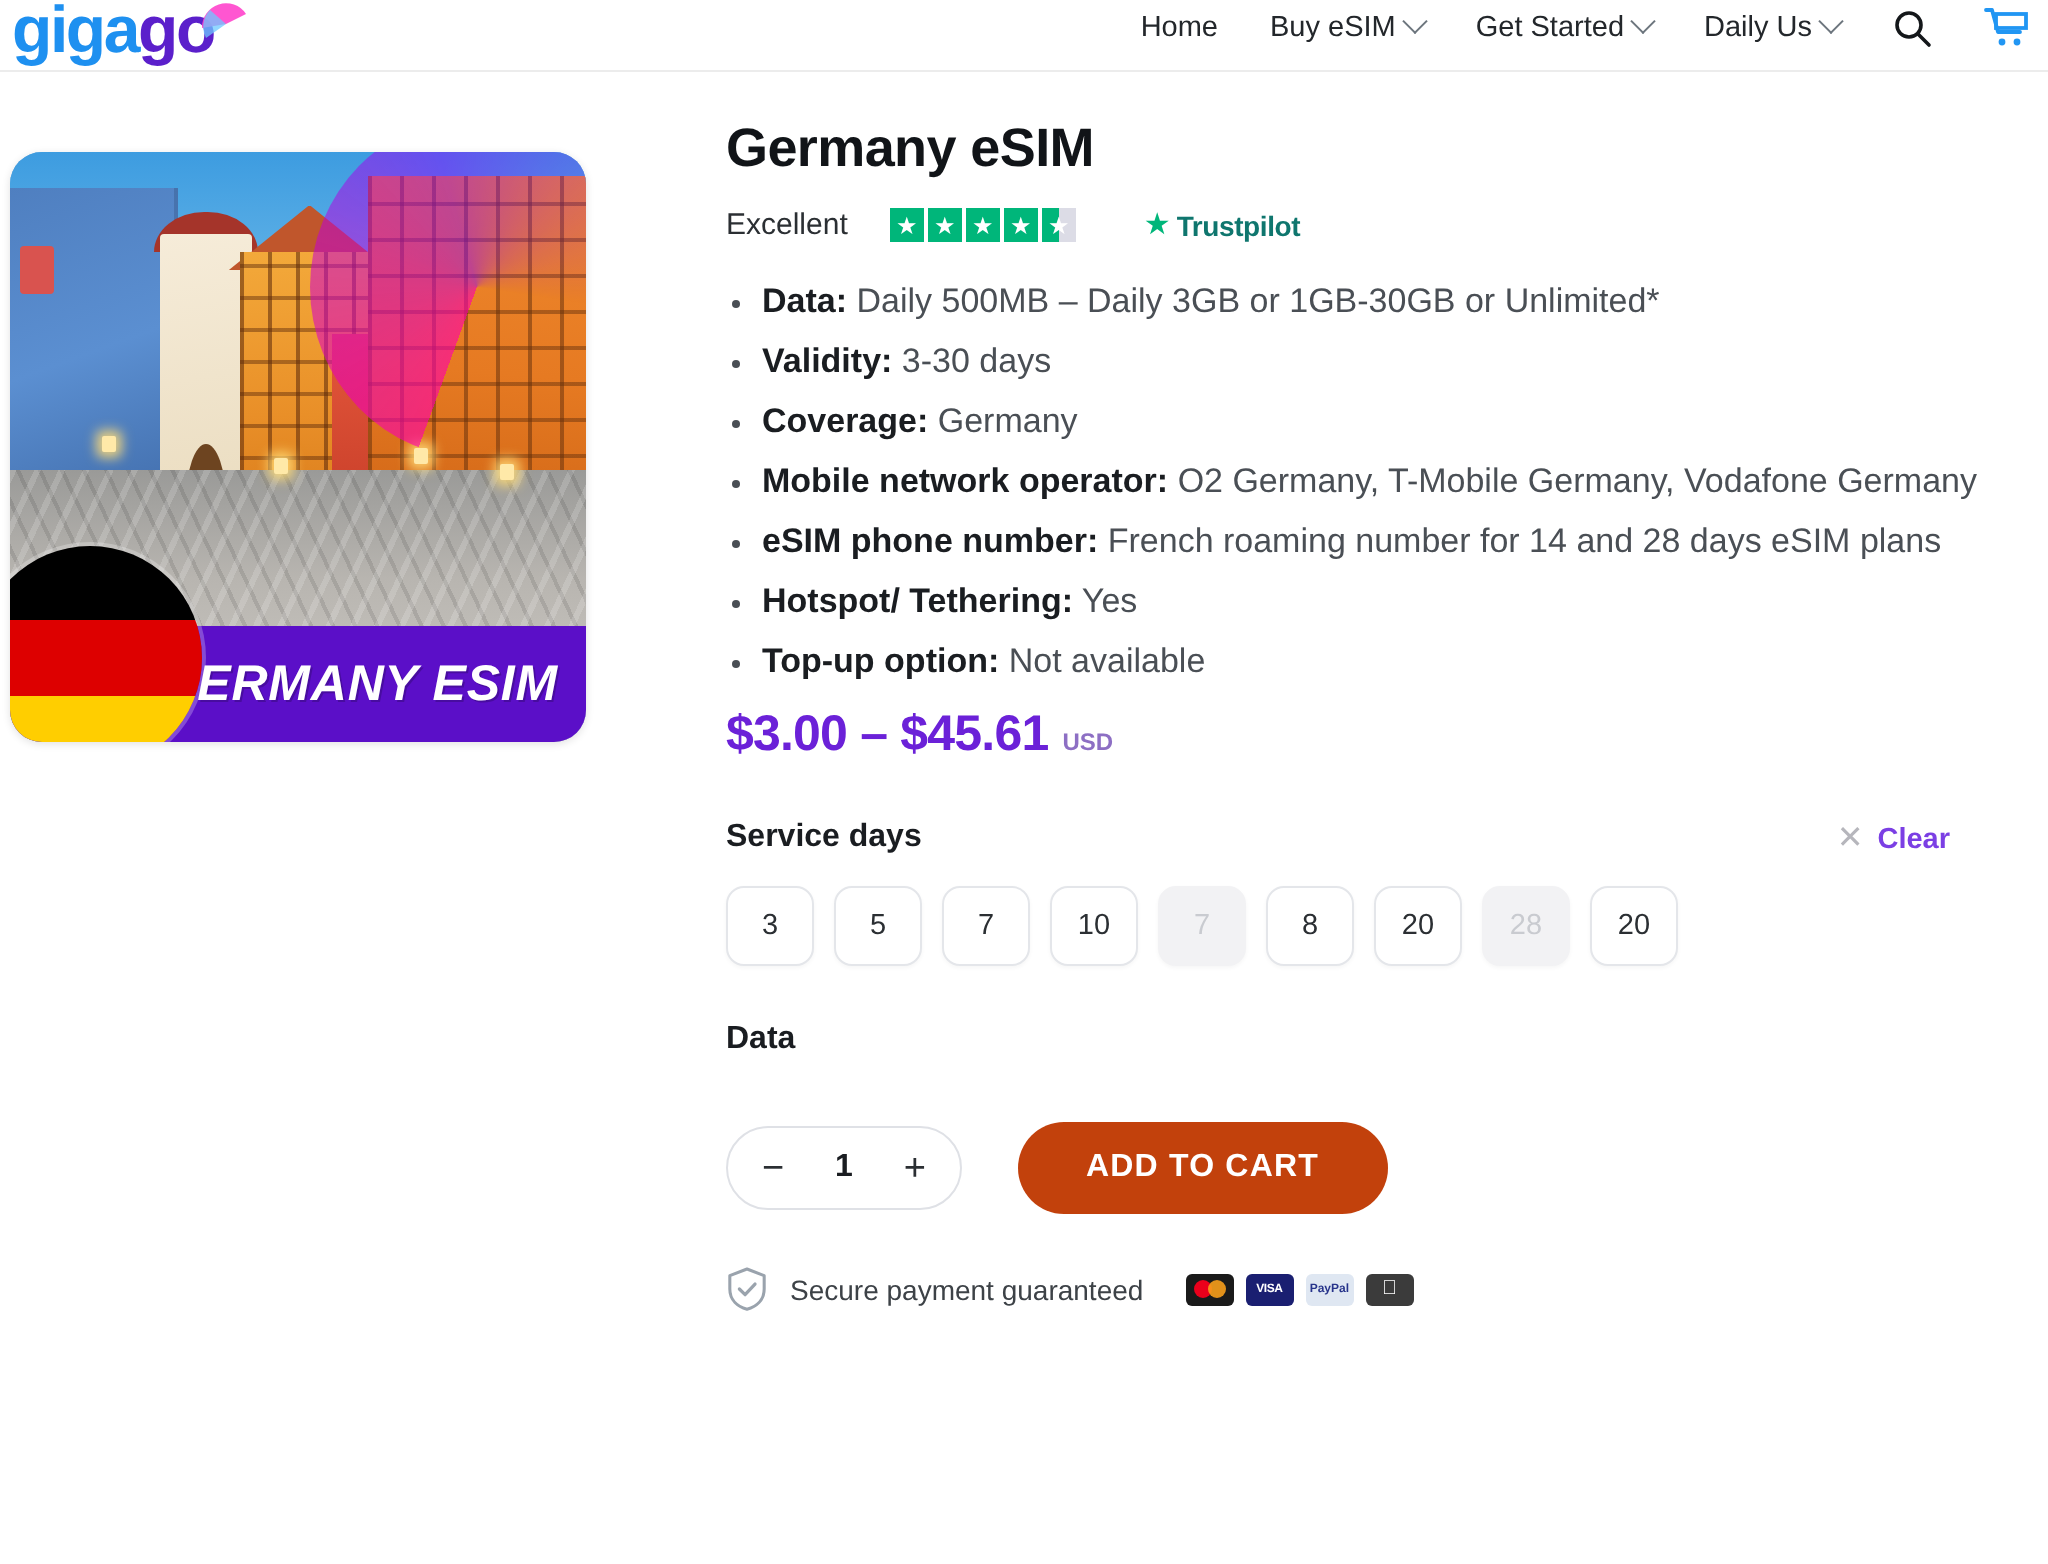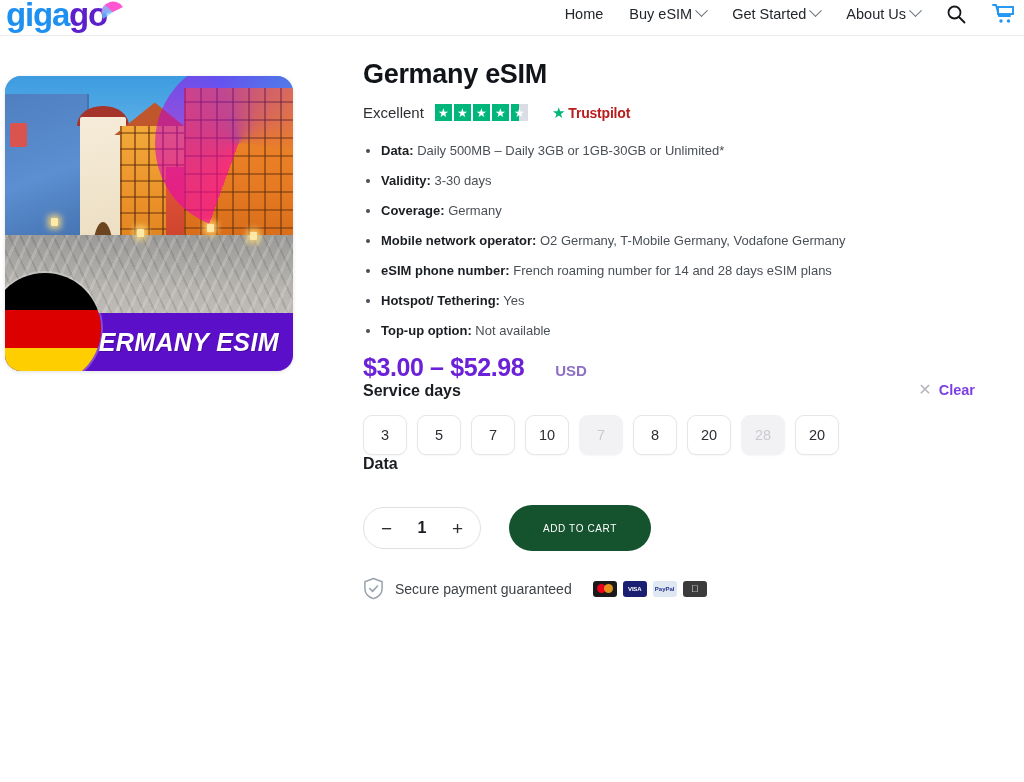--- a/index.html
+++ b/index.html
@@ -173,51 +173,52 @@
     text-shadow: 1px 1px 0 rgba(0,0,0,.2);
   }
 
   
   .detail { position:absolute; left:363px; top:58px; width:660px; }
   .title {
     font-size: 27px; font-weight: 700; color:#111418;
     letter-spacing:-.3px; line-height:32px;
   }
   .trust-row{
-    display:flex; align-items:center; gap:11px;
+    display:flex; align-items:center; gap:21px;
     margin-top:14px;
   }
   .trust-label{ font-size:15px; color:#2b2f33; }
   .stars{ display:flex; gap:2px; }
   .star-box{
     width:17px; height:17px; background:#00B67A;
     display:flex; align-items:center; justify-content:center;
   }
   .star-box.half{
     background: linear-gradient(90deg,#00B67A 50%, #dcdce6 50%);
   }
   .star-glyph{ color:#fff; font-size:12px; line-height:12px; }
   .tp-brand{ display:flex; align-items:center; gap:3px; margin-left:13px; }
   .tp-star{ color:#00B67A; font-size:15px; line-height:15px; }
-  .tp-name{ font-size:14px; font-weight:700; color:#b91c1c; letter-spacing:-.2px;}
+  .tp-name{ font-size:14px; font-weight:700; color:#0f766e; letter-spacing:-.2px;}
 
   ul.specs{ margin:22px 0 0 18px; list-style: disc; }
   ul.specs li{
-    font-size: 13px; color:#4a4f55; line-height:16px;
+    font-size: 17px; color:#4a4f55; line-height:16px;
     margin-bottom: 14px;
   }
   ul.specs li b{ color:#1a1d21; font-weight:700; }
   ul.specs li::marker{ color:#4a4f55; font-size:13px;}
 
   .price-row{ margin-top: 12px; display:flex; align-items:baseline; gap:7px;}
   .price{ font-size:25px; font-weight:800; color:#6B21D8; letter-spacing:-.4px;}
-  .price-cur{ font-size:15px; font-weight:700; color:#8d6fc4;margin-left:24px;}
+  .price-cur{ font-size:12px; font-weight:700; color:#8d6fc4;}
 
   .section-head{
-    display:flex; align-items:flex-start; justify-content:space-between;
+    margin-top: 28px;
+    display:flex; align-items:flex-end; justify-content:space-between;
     width: 612px;
   }
   .section-title{ font-size:16px; font-weight:700; color:#1a1d21; }
   .clear-btn{
     display:flex; align-items:center; gap:7px; cursor:pointer;
   }
   .clear-x{ color:#b6b6bc; font-size:16px; line-height:16px; }
   .clear-label{ color:#7B3FE4; font-size:14.5px; font-weight:700; }
 
   .opt-row{ display:flex; flex-wrap:wrap; gap:10px; margin-top:15px; }
@@ -242,22 +243,22 @@
   .stepper{
     width:118px; height:42px;
     border:1px solid #dfe1e6; border-radius:999px;
     display:flex; align-items:center; justify-content:space-between;
     padding:0 17px;
   }
   .step-btn{ font-size:19px; color:#2b2f33; cursor:pointer; line-height:19px;}
   .qty{ font-size:16px; font-weight:700; color:#1a1d21; }
   .cart-btn{
     height:46px; padding:0 34px;
-    background:#14532d; border:none; border-radius:999px;
-    color:#ffffff; font-size:10px; font-weight:400; letter-spacing:.6px;
+    background:#c2410c; border:none; border-radius:999px;
+    color:#ffffff; font-size:16px; font-weight:700; letter-spacing:.6px;
     cursor:pointer; font-family:"Liberation Sans", sans-serif;
   }
 
   .secure-row{ display:flex; align-items:center; gap:11px; margin-top:26px; }
   .shield{ width:21px; height:23px; }
   .secure-text{ font-size:14px; color:#3d4247; }
   .pay-icons{ display:flex; gap:6px; margin-left:10px; }
   .pay{
     width:24px; height:16px; border-radius:3px;
     display:flex; align-items:center; justify-content:center;
@@ -296,21 +297,21 @@
       </div>
       <div class="nav-item">
         <span>Buy eSIM</span>
         <i class="caret"></i>
       </div>
       <div class="nav-item">
         <span>Get Started</span>
         <i class="caret"></i>
       </div>
       <div class="nav-item">
-        <span>About Us</span>
+        <span>Daily Us</span>
         <i class="caret"></i>
       </div>
       <div class="icon-btn">
         <svg width="20" height="20" viewBox="0 0 20 20">
           <circle cx="8.5" cy="8.5" r="6" fill="none" stroke="#14171a" stroke-width="1.8"></circle>
           <line x1="13" y1="13" x2="18.5" y2="18.5" stroke="#14171a" stroke-width="1.8" stroke-linecap="round"></line>
         </svg>
       </div>
       <div class="icon-btn">
         <svg width="22" height="21" viewBox="0 0 22 21">
@@ -405,21 +406,21 @@
         <b>Hotspot/ Tethering:</b>
         <span>Yes</span>
       </li>
       <li>
         <b>Top-up option:</b>
         <span>Not available</span>
       </li>
     </ul>
 
     <div class="price-row">
-      <span class="price">$3.00 – $52.98</span>
+      <span class="price">$3.00 – $45.61</span>
       <span class="price-cur">USD</span>
     </div>
 
     <div class="section-head">
       <span class="section-title">Service days</span>
       <span class="clear-btn">
         <span class="clear-x">✕</span>
         <span class="clear-label">Clear</span>
       </span>
     </div>

